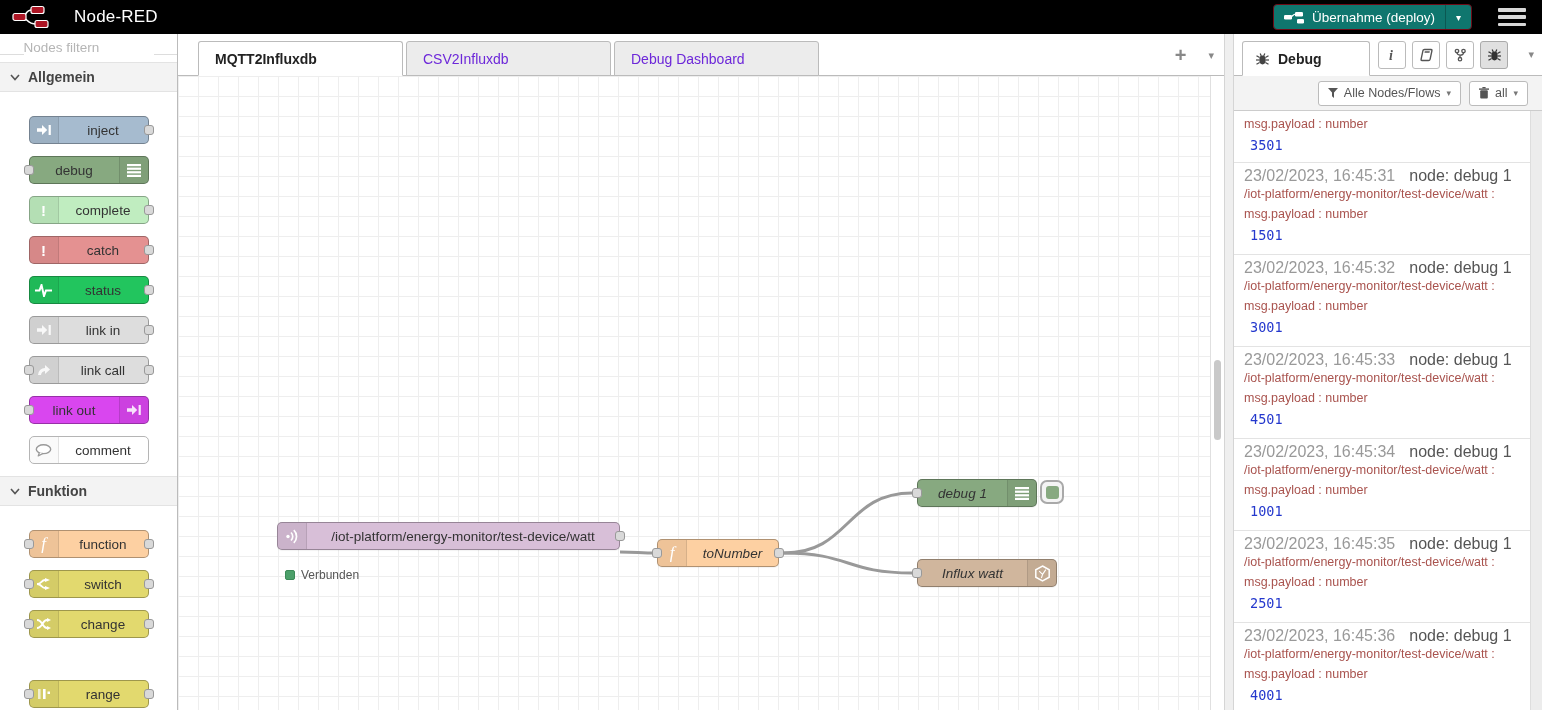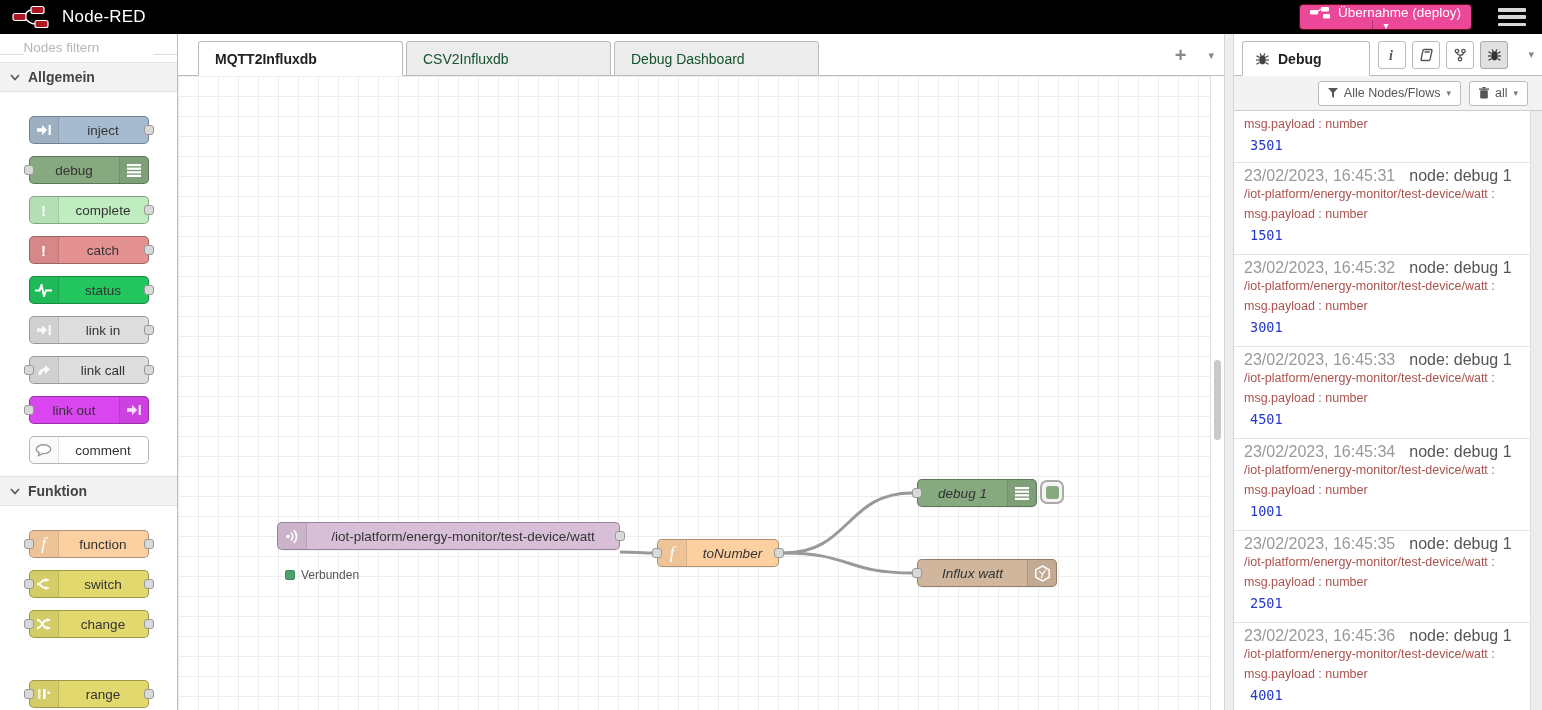--- a/index.html
+++ b/index.html
@@ -2,21 +2,21 @@
 <html><head>
 <meta charset="utf-8">
 <style>
   * { margin:0; padding:0; box-sizing:border-box; }
   html,body { width:1542px; height:710px; overflow:hidden; }
   body { font-family:"Liberation Sans", sans-serif; font-size:14px; color:#333; background:#fff; }
   .app { width:1542px; height:710px; display:flex; flex-direction:column; }
 
   
   .header { height:34px; background:#000; display:flex; align-items:center; position:relative; flex:0 0 34px; }
-  .logo { display:flex; align-items:center; gap:12px; padding-left:12px; }
+  .logo { display:flex; align-items:center; gap:24px; padding-left:12px; }
   .logo-title { color:#fff; font-size:17px; font-weight:500; letter-spacing:.2px; }
   .deploy-btn { position:absolute; right:70px; top:4px; height:26px; background:#8C101C; border:1px solid #6e0a16;
     border-radius:4px; display:flex; align-items:center; color:#fff; font-size:13.5px; cursor:pointer; }
   .deploy-main { display:flex; align-items:center; gap:8px; padding:0 10px 0 10px; height:100%; }
   .deploy-caret { width:26px; height:100%; border-left:1px solid rgba(0,0,0,.25); display:flex; align-items:center; justify-content:center; font-size:10px; }
   .hamburger { position:absolute; right:16px; top:8px; width:28px; height:18px; display:flex; flex-direction:column; justify-content:space-between; cursor:pointer; }
   .hamburger span { height:3.5px; background:#d8d8d8; border-radius:1px; }
 
   
   .main { flex:1; display:flex; height:676px; }
@@ -38,21 +38,21 @@
   .pal-label { flex:1; display:flex; align-items:center; justify-content:center; color:#333; }
   .glyph { color:#fff; font-weight:bold; font-size:15px; }
   .glyph-f { font-family:"Liberation Serif",serif; font-style:italic; font-size:17px; color:#fff; }
   .port { position:absolute; width:10px; height:10px; background:#d9d9d9; border:1px solid #999; border-radius:3px; top:8px; }
   .port-l { left:-6px; } .port-r { right:-6px; }
 
   
   .workspace { width:1046px; display:flex; flex-direction:column; position:relative; }
   .tabbar { height:42px; background:#fff; border-bottom:1px solid #bbb; position:relative; flex:0 0 42px; }
   .tab { position:absolute; bottom:-1px; height:35px; width:205px; background:#ececec; border:1px solid #bbb;
-    border-radius:3px 3px 0 0; display:flex; align-items:center; padding-left:16px; font-size:14px; color:#14532d; cursor:pointer; }
+    border-radius:3px 3px 0 0; display:flex; align-items:center; padding-left:16px; font-size:14px; color:#6d28d9; cursor:pointer; }
   .tab.active { background:#fff; border-bottom:1px solid #fff; font-weight:bold; color:#222; }
   .tabbar-actions { position:absolute; right:10px; top:0; height:42px; display:flex; align-items:center; gap:22px; color:#888; }
   .tab-add { font-size:20px; font-weight:bold; cursor:pointer; }
   .tab-caret { font-size:11px; cursor:pointer; }
 
   .canvas { flex:1; position:relative; background-color:#fff;
     background-image:linear-gradient(#eee 1px, transparent 1px), linear-gradient(90deg, #eee 1px, transparent 1px);
     background-size:20px 20px; overflow:hidden; }
   .wires { position:absolute; left:0; top:0; }
   .flow-node { position:absolute; height:28px; border:1px solid rgba(0,0,0,.3); border-radius:5px; display:flex; align-items:stretch;
@@ -106,21 +106,21 @@
   <div class="header">
     <div class="logo">
       <svg width="38" height="24" viewBox="0 0 38 24">
         <path d="M8 12 C16 12 12 5 20 5 M8 12 C16 12 14 19 24 19" stroke="#fff" stroke-width="1.6" fill="none"></path>
         <rect x="1" y="8.5" width="13" height="7" rx="2" fill="#ad1625" stroke="#fff" stroke-width="1.2"></rect>
         <rect x="19" y="1.5" width="13" height="7" rx="2" fill="#ad1625" stroke="#fff" stroke-width="1.2"></rect>
         <rect x="23" y="15.5" width="13" height="7" rx="2" fill="#ad1625" stroke="#fff" stroke-width="1.2"></rect>
       </svg>
       <span class="logo-title">Node-RED</span>
     </div>
-    <div class="deploy-btn" style="background: #ec4899; flex-direction: column;">
+    <div class="deploy-btn" style="background: #0f766e;">
       <div class="deploy-main">
         <svg width="20" height="13" viewBox="0 0 20 13">
           <path d="M5 6.5 C9 6.5 8 3 12 3" stroke="#fff" stroke-width="1.2" fill="none"></path>
           <rect x="0" y="4" width="8" height="4.5" rx="1.3" fill="#fff"></rect>
           <rect x="11" y="1" width="8" height="4.5" rx="1.3" fill="#fff"></rect>
           <rect x="13" y="8" width="7" height="4.5" rx="1.3" fill="#fff"></rect>
         </svg>
         <span>Übernahme (deploy)</span>
       </div>
       <div class="deploy-caret">

